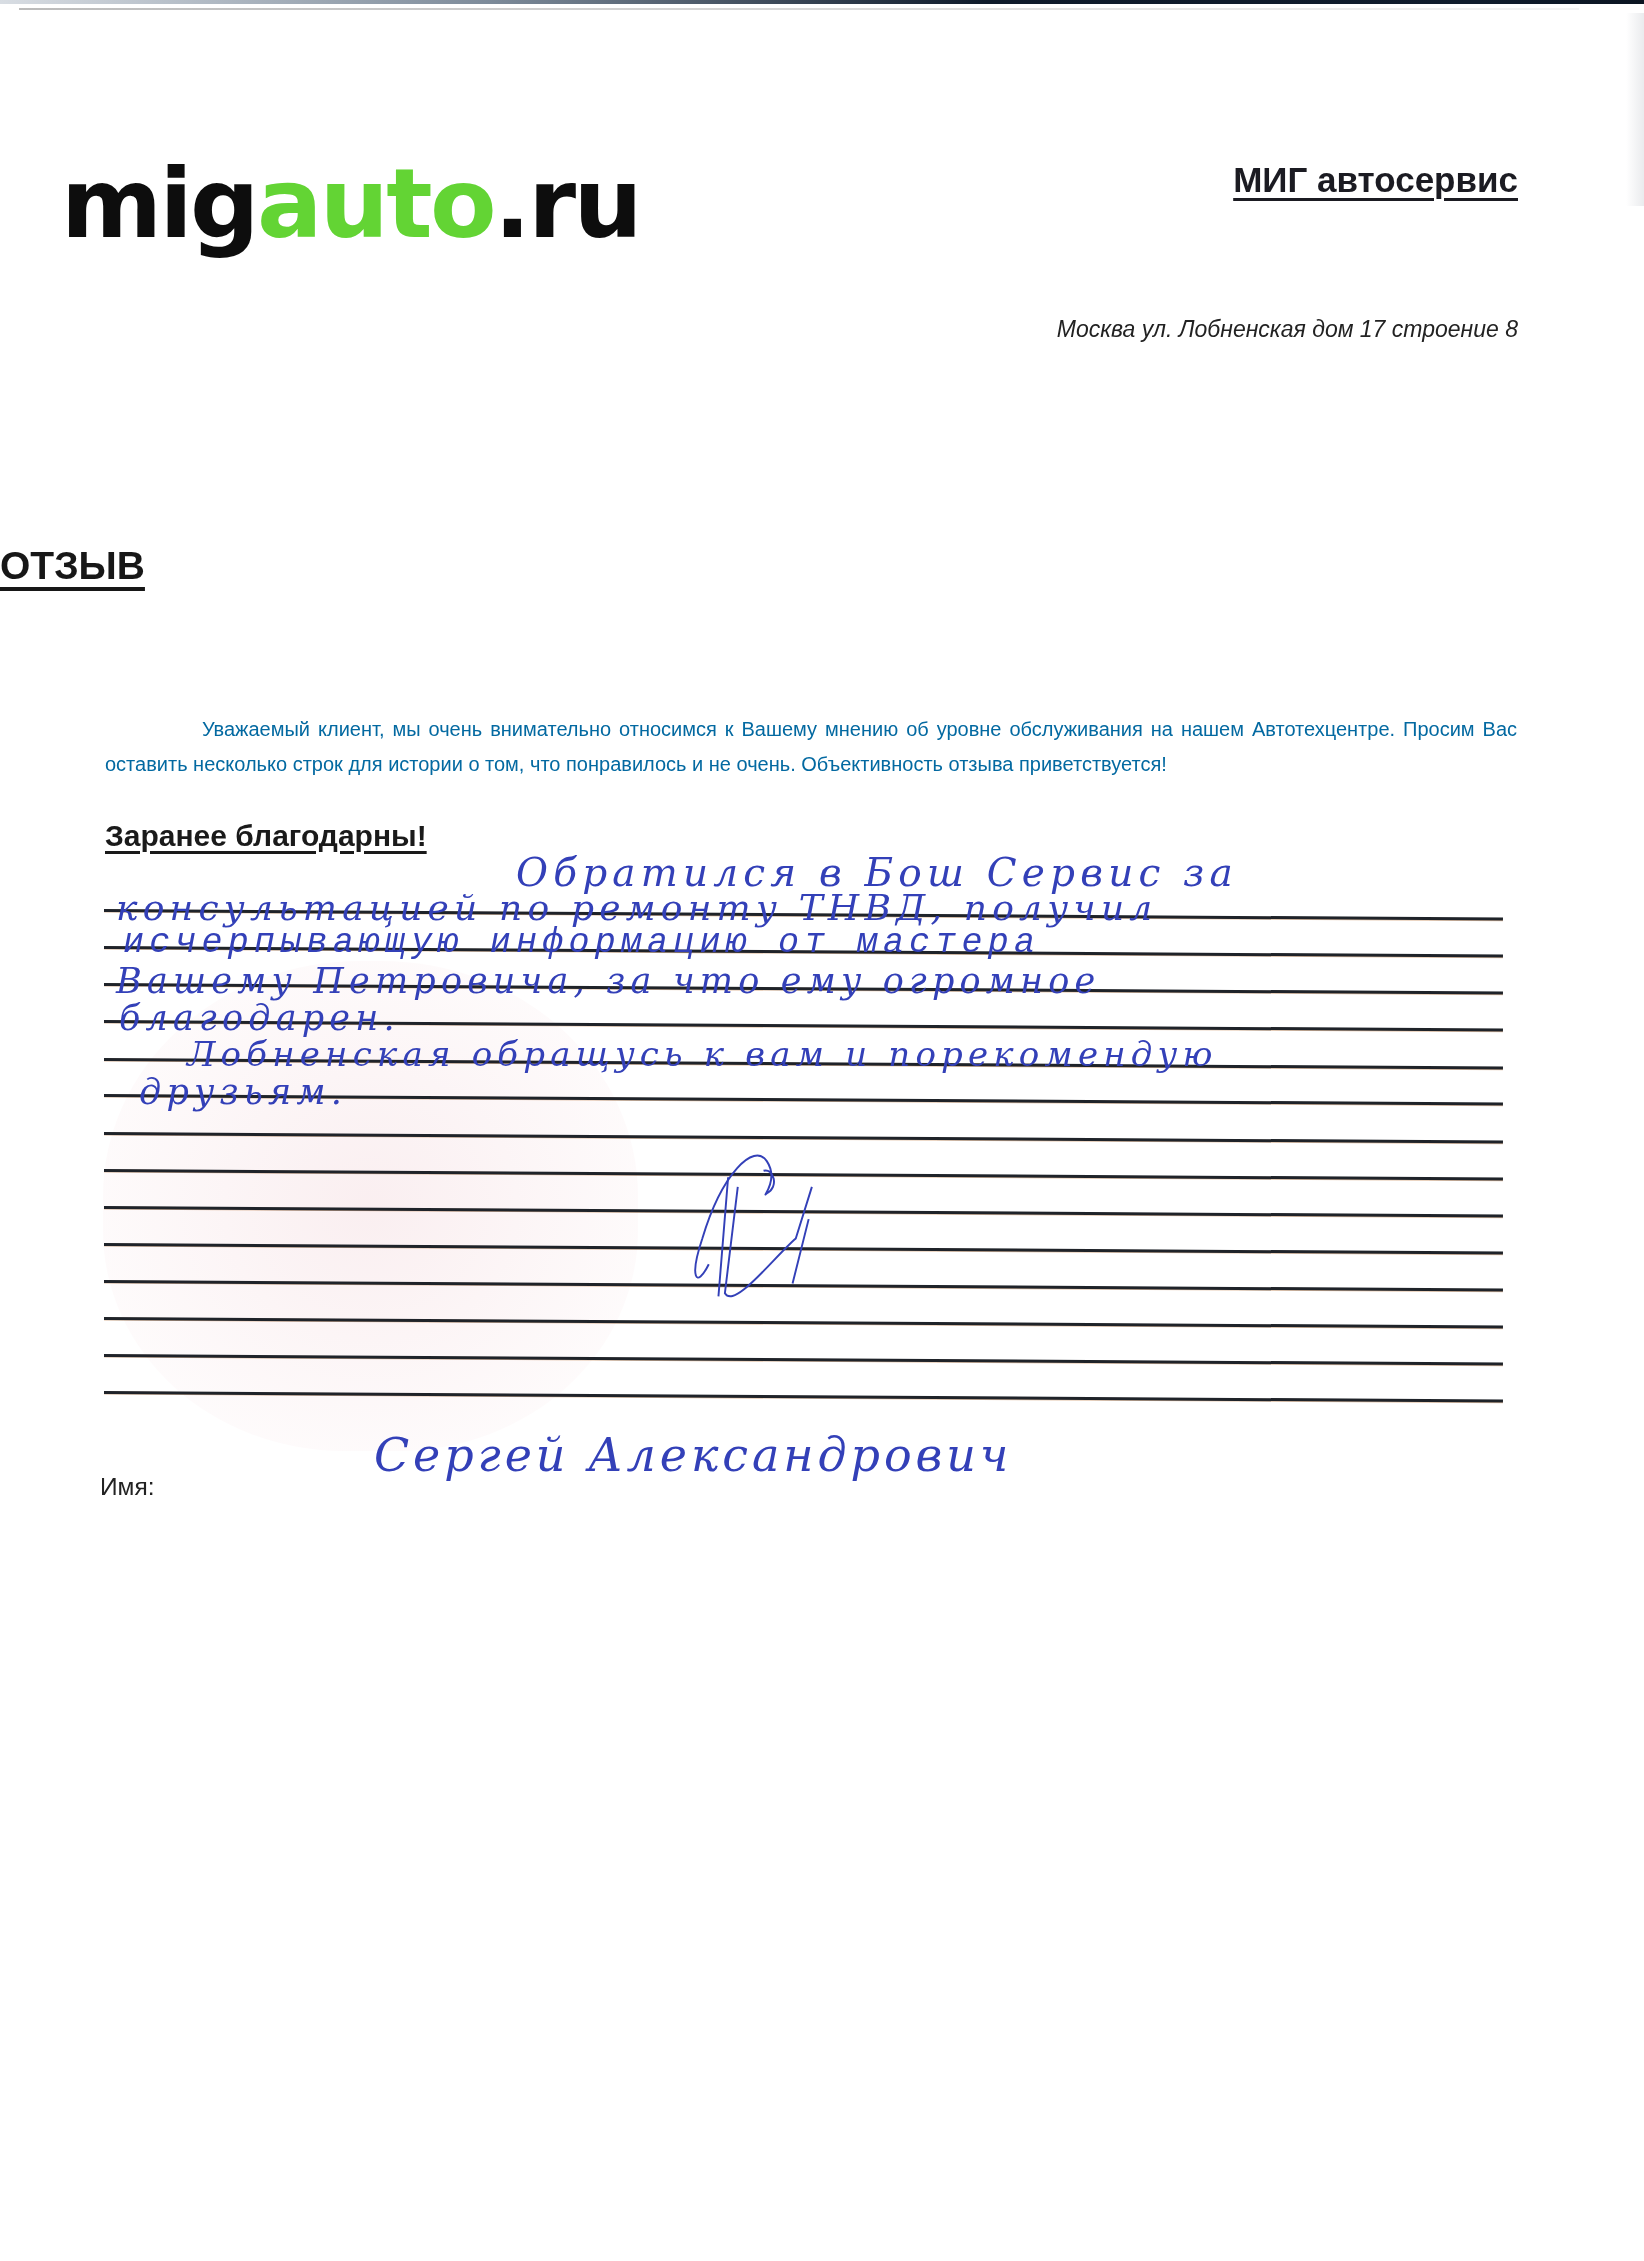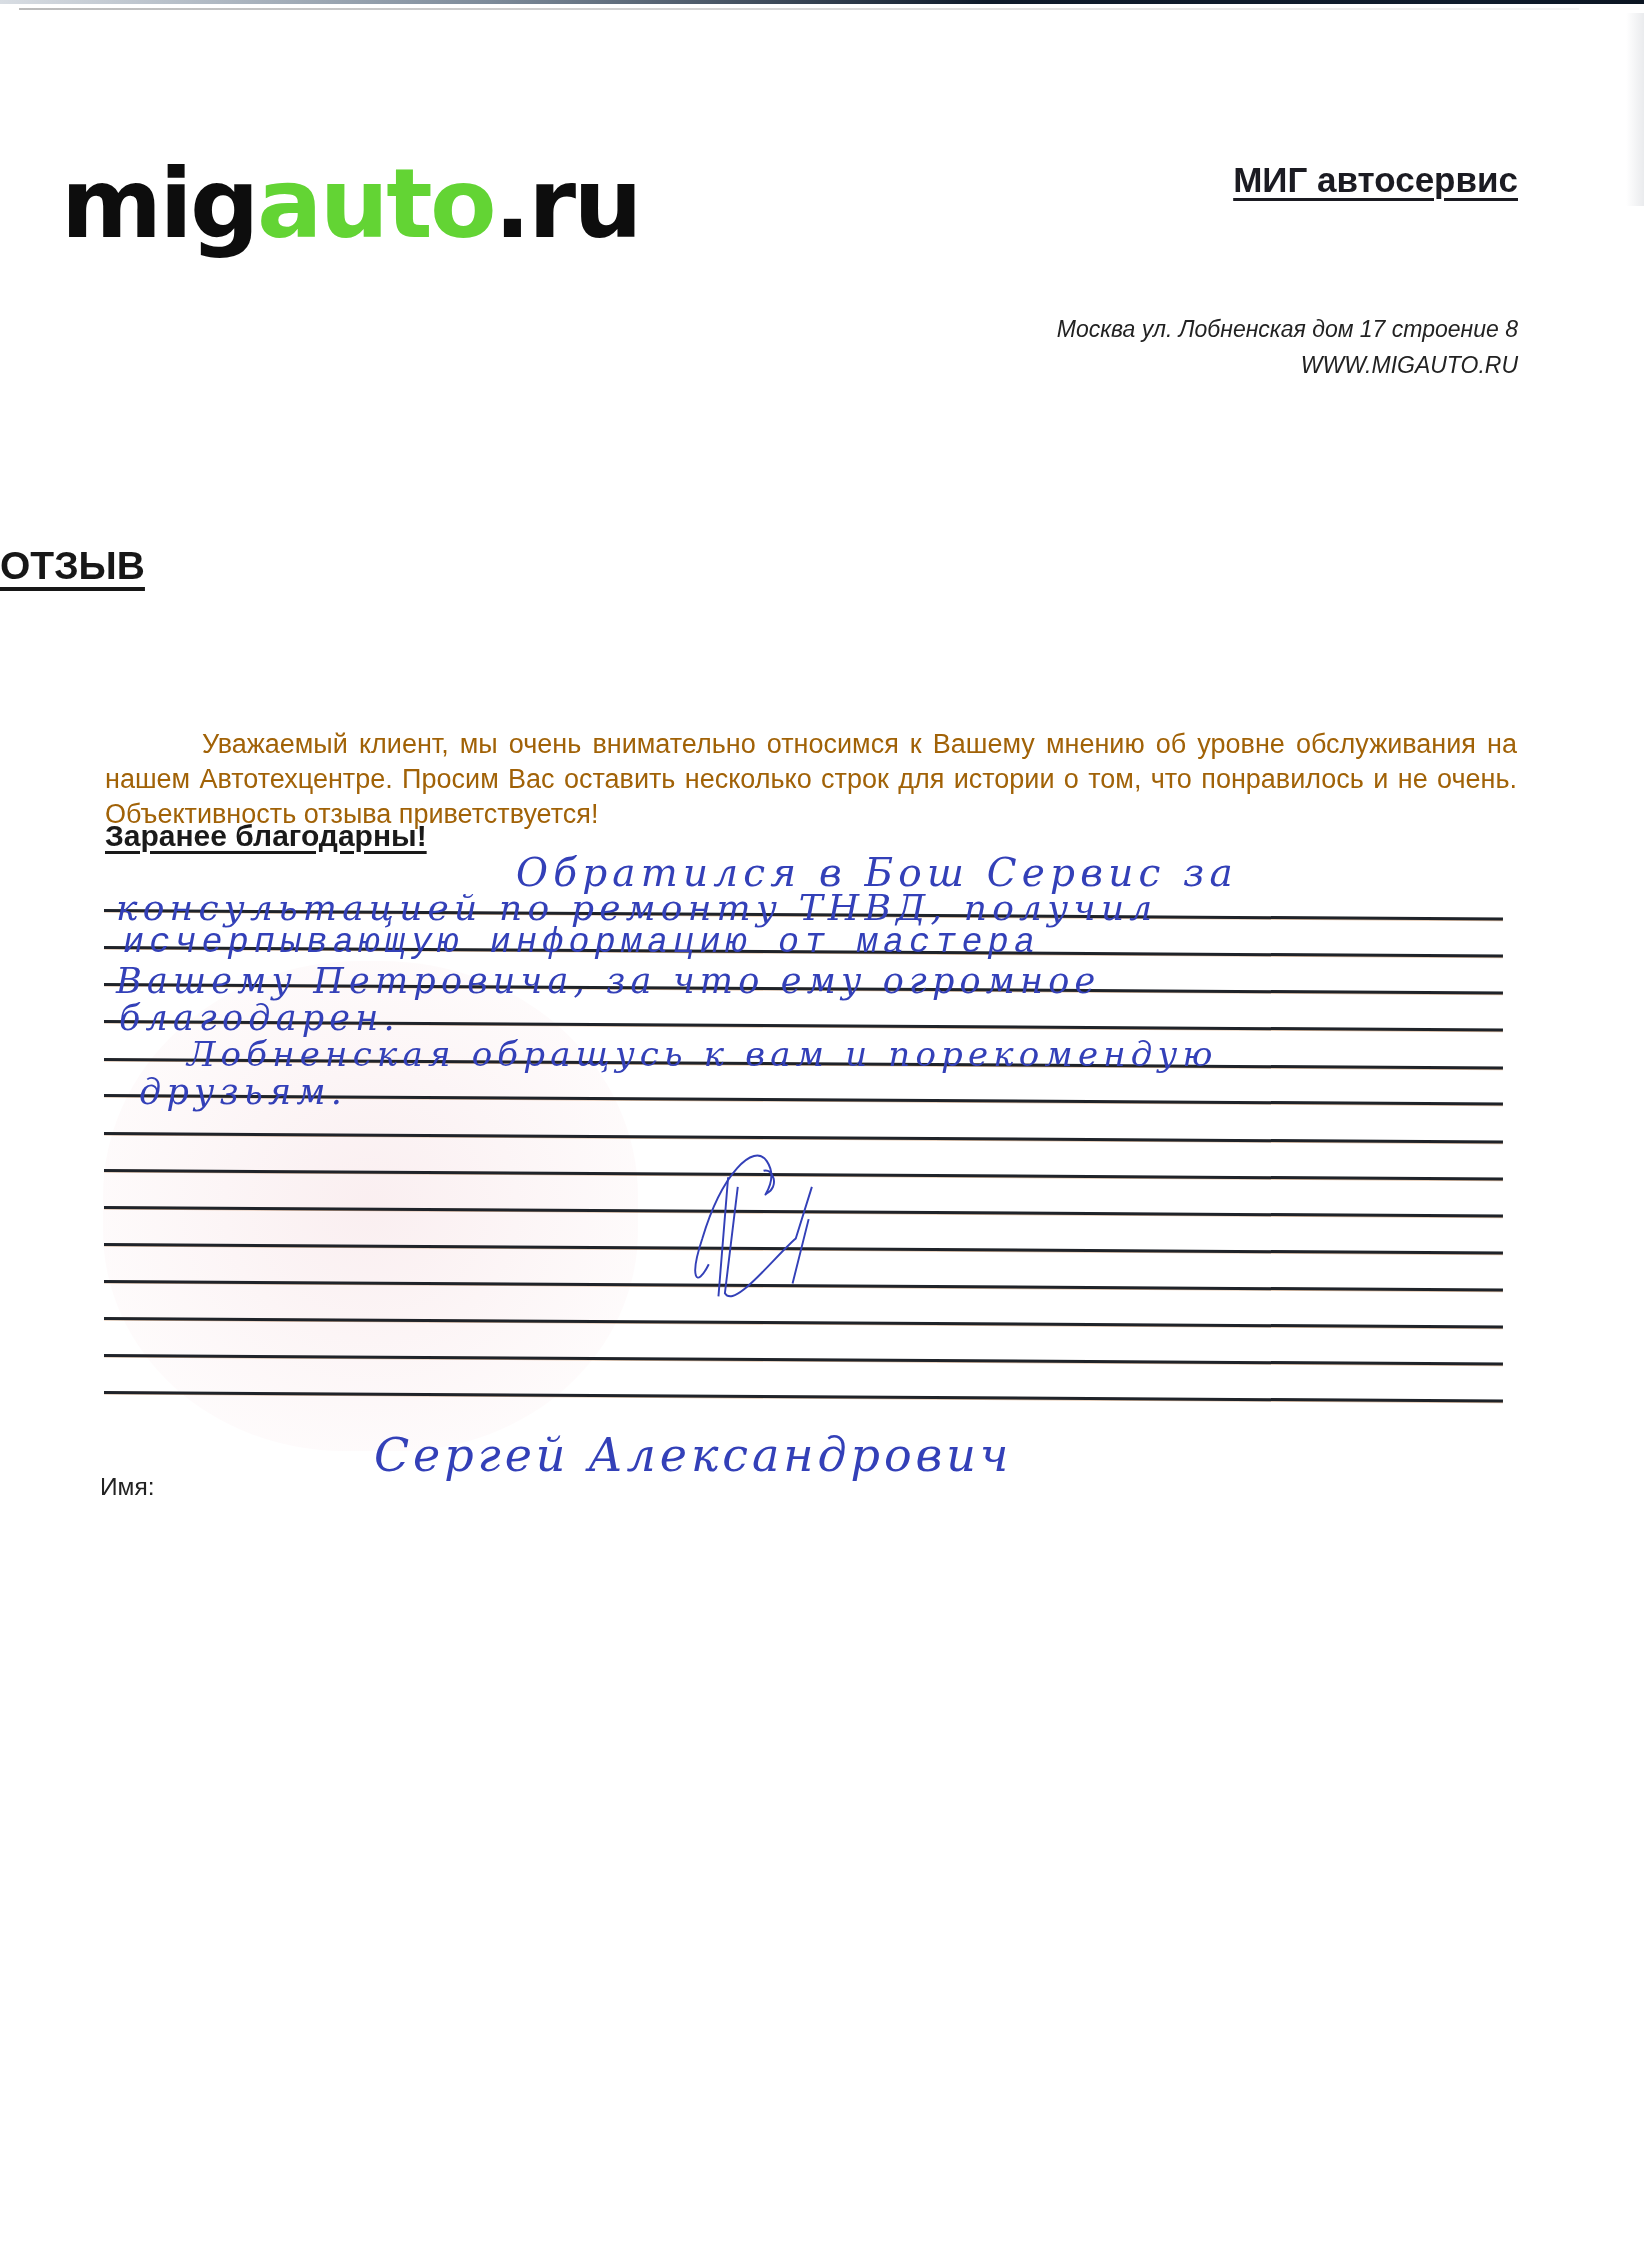--- a/index.html
+++ b/index.html
@@ -11,21 +11,21 @@
   .logo { position: absolute; left: 61px; top: 155px; font-family: "DejaVu Sans", sans-serif; font-weight: bold; font-size: 97px; letter-spacing: -2.6px; line-height: 1; }
   .logo .black { color: #0d0d0d; margin-top: 11px; }
   .logo .green { color: #63d434; }
 
   .company { position: absolute; right: 126px; top: 160px; font-size: 35px; font-weight: bold; color: #1b1b22; text-decoration: underline; text-decoration-thickness: 3.2px; text-underline-offset: 6.4px; }
   .address { position: absolute; right: 126px; top: 311px; font-size: 23px; font-style: italic; color: #222; text-align: right; line-height: 36px; }
 
   .title { position: absolute; left: 0; width: 1644px; top: 544px; text-align: left; font-size: 39px; font-weight: bold; color: #171717; }
   .title span { text-decoration: underline; text-decoration-thickness: 3.9px; text-underline-offset: 7.7px; }
 
-  .intro { position: absolute; left: 105px; top: 727px; width: 1412px; font-size: 27px; line-height: 35px; color: #a16207; text-align: justify; }
+  .intro { position: absolute; left: 105px; top: 712px; width: 1412px; font-size: 20px; line-height: 35px; color: #0369a1; text-align: justify; }
   .intro .indent { display: inline-block; width: 97px; }
 
   .thanks { position: absolute; left: 105px; top: 819px; font-size: 30px; font-weight: bold; color: #1a1a1a; text-decoration: underline; text-decoration-thickness: 3.2px; text-underline-offset: 5.2px; }
 
   .watermark { position: absolute; left: 103px; top: 961px; width: 535px; height: 490px; border-radius: 48% 48% 45% 45%; background: radial-gradient(ellipse at center, rgba(246,225,228,0.55), rgba(250,236,238,0.25) 70%, rgba(255,255,255,0) 100%); }
 
   .rules { position: absolute; left: 104px; top: 890px; width: 1399px; }
   .rule { position: absolute; left: 0; width: 1399px; height: 2.6px; background: #1f2329; transform-origin: left center; transform: rotate(0.35deg); box-shadow: 0 0.6px 0 rgba(190,120,60,0.45); }
 
   .hand { position: absolute; font-family: "DejaVu Serif", serif; font-style: italic; color: #3340b8; white-space: nowrap; }
@@ -45,21 +45,20 @@
 <div class="right-edge"></div>
 
 <div class="logo">
   <span class="black">mig</span><span class="green">auto</span><span class="black">.ru</span>
 </div>
 
 <div class="company">МИГ автосервис</div>
 
 <div class="address">
   <div>Москва ул. Лобненская дом 17 строение 8</div>
-  <div>WWW.MIGAUTO.RU</div>
 </div>
 
 <div class="title"><span>ОТЗЫВ</span></div>
 
 <div class="intro"><span class="indent"></span><span>Уважаемый клиент, мы очень внимательно относимся к Вашему мнению об уровне обслуживания на нашем Автотехцентре. Просим Вас оставить несколько строк для истории о том, что понравилось и не очень. Объективность отзыва приветствуется!</span></div>
 
 <div class="thanks">Заранее благодарны!</div>
 
 <div class="watermark"></div>
 

